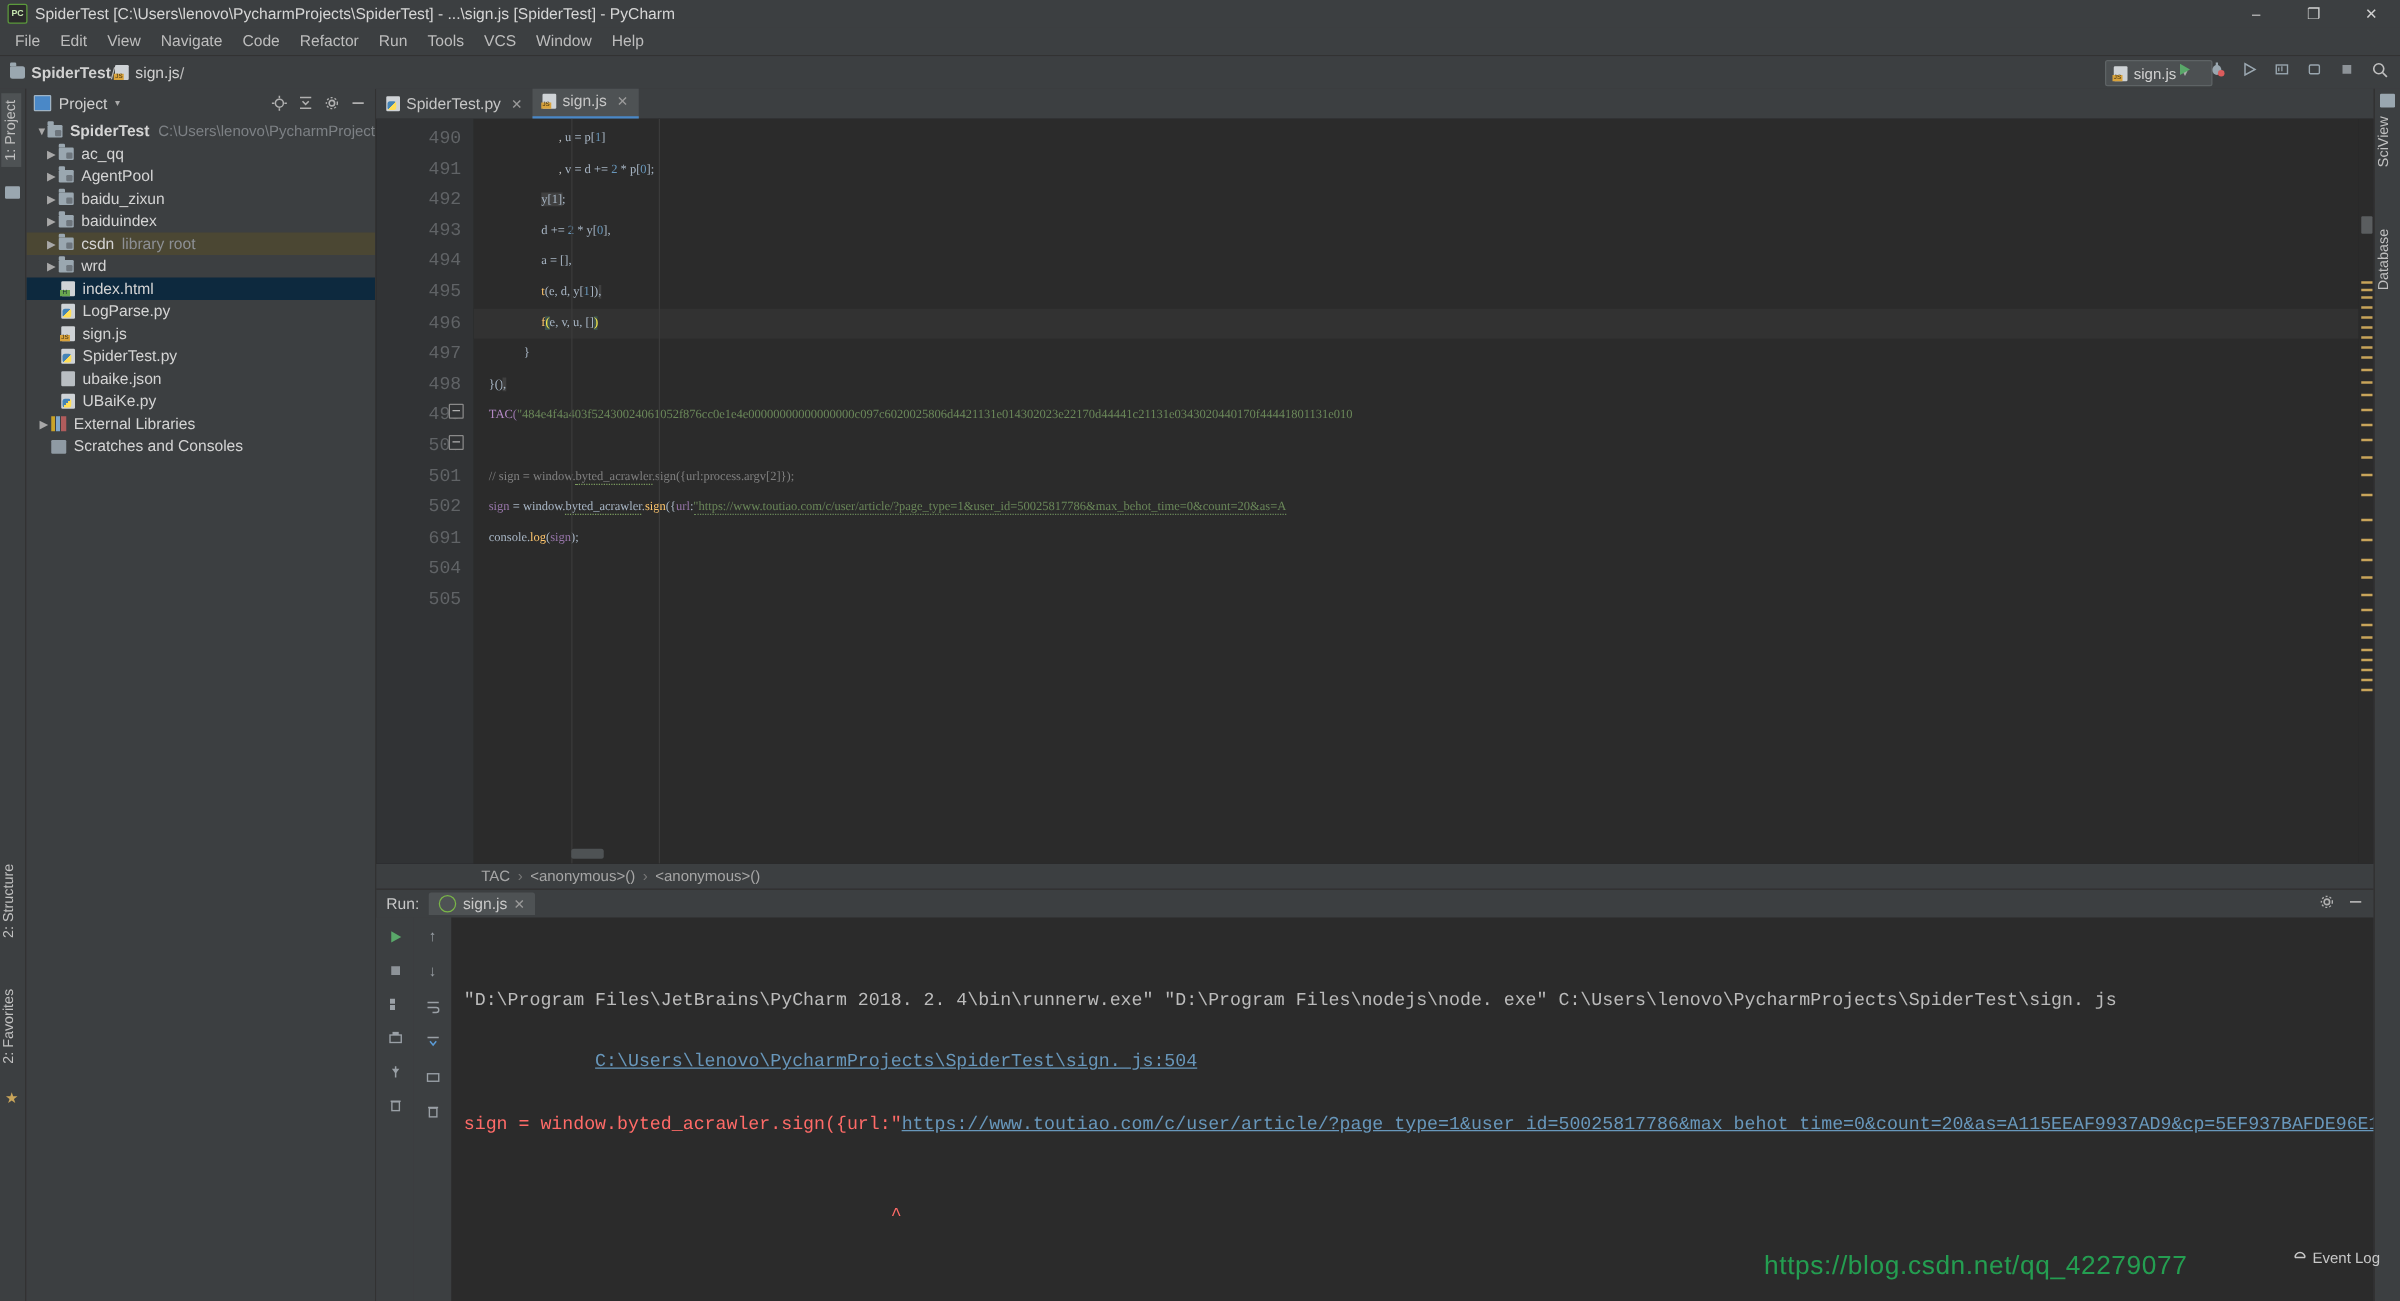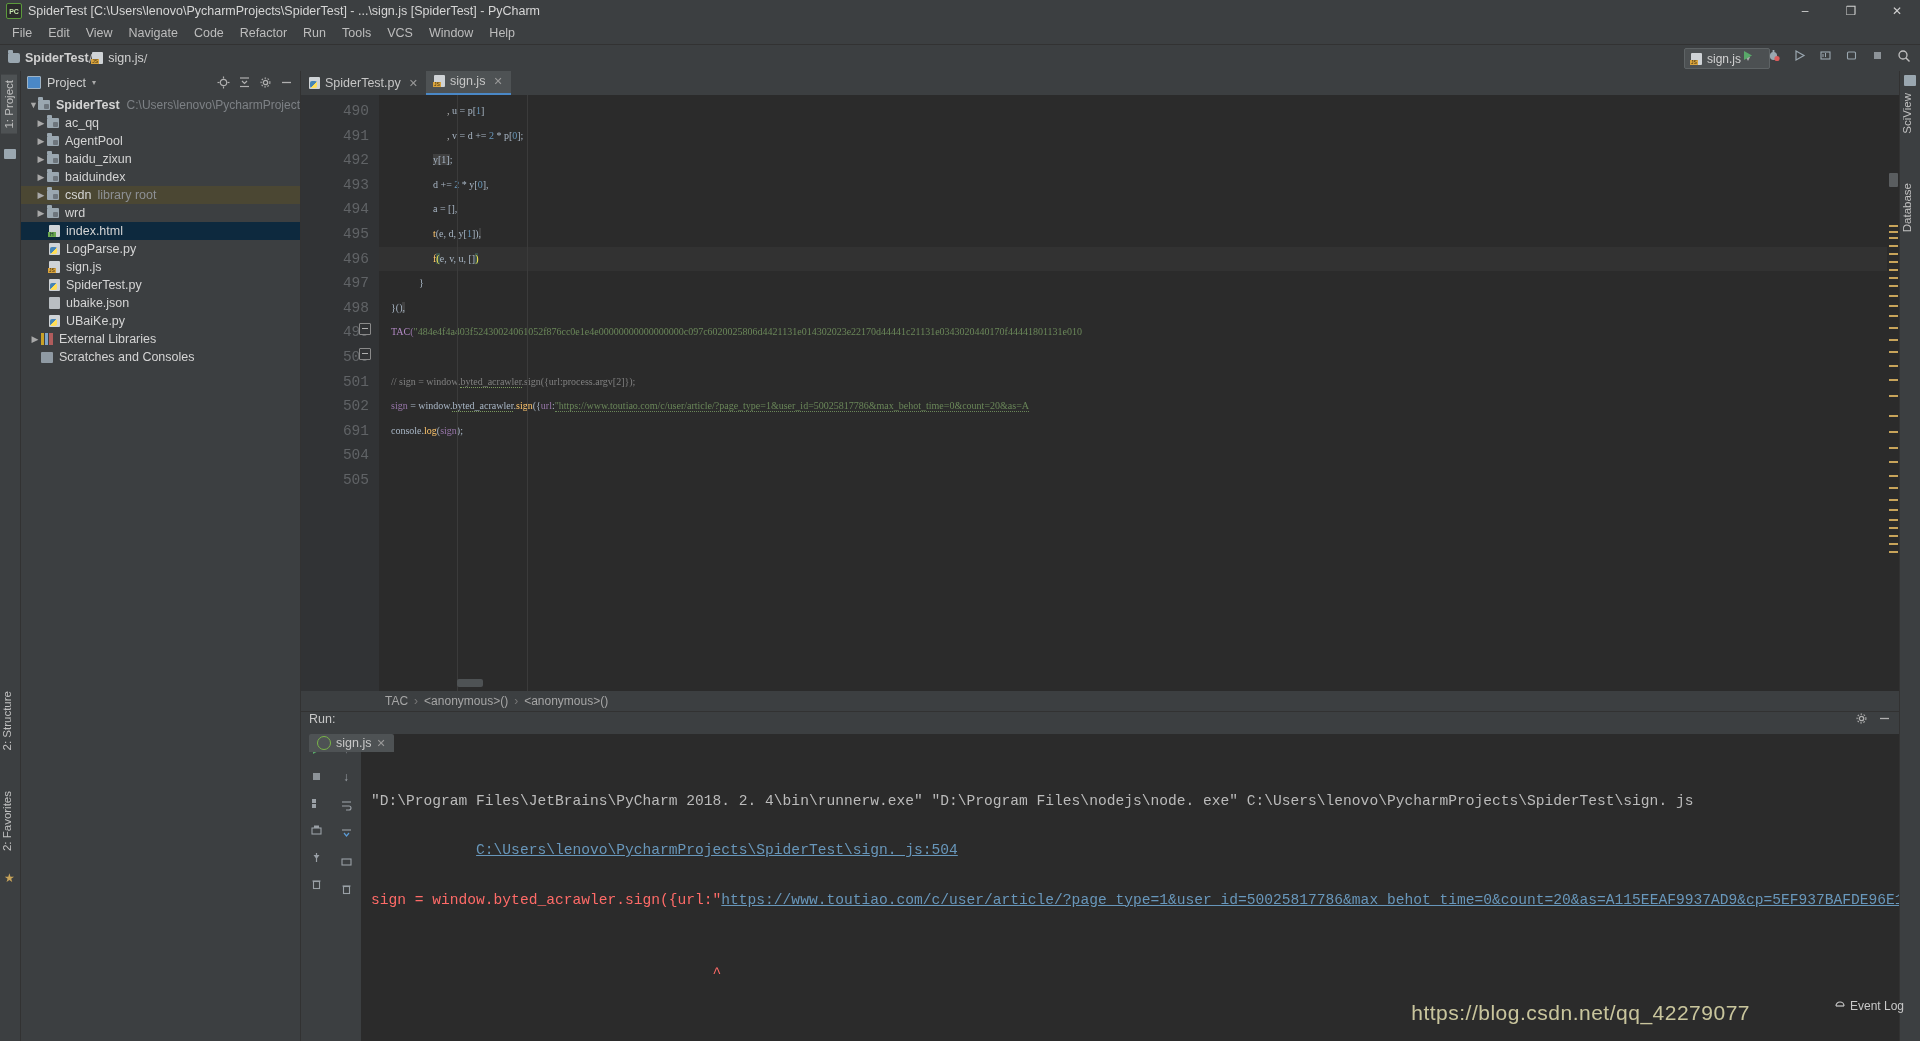--- a/index.html
+++ b/index.html
@@ -109,34 +109,34 @@
 
   
   .markerstrip{width:12px;background:#2b2b2b;flex:0 0 auto;position:relative;}
   .mk{position:absolute;right:1px;width:9px;height:2px;background:#c8a45a;}
   .scrollthumb{position:absolute;right:1px;width:9px;background:#5a5d5f;border-radius:1px;}
 
   .rightstrip{width:20px;background:#3c3f41;border-left:1px solid #323232;position:relative;}
 
   
   .runpanel{height:330px;background:#3c3f41;display:flex;flex-direction:column;border-top:1px solid #323232;}
-  .runhdr{height:22px;display:flex;align-items:flex-start;padding-left:8px;gap:8px;font-size:12.5px;color:#c8c8c8;position:relative;flex-direction:column;}
+  .runhdr{height:22px;display:flex;align-items:center;padding-left:8px;gap:8px;font-size:12.5px;color:#c8c8c8;position:relative;}
   .runtab{display:flex;align-items:center;gap:5px;padding:2px 8px;background:#4e5254;border-radius:2px 2px 0 0;}
   .nodeico{width:12px;height:12px;border-radius:50%;border:1.5px solid #7ab648;}
   .runhdr .rgt{position:absolute;right:8px;display:flex;gap:10px;align-items:center;}
   .runmain{flex:1;display:flex;min-height:0;}
   .runtools{width:30px;background:#3c3f41;display:flex;flex-direction:column;align-items:center;padding-top:6px;gap:9px;}
   .rtool{width:18px;height:18px;display:flex;align-items:center;justify-content:center;color:#9aa0a6;font-size:12px;}
   .runtools2{width:30px;background:#3c3f41;display:flex;flex-direction:column;align-items:center;padding-top:6px;gap:10px;}
   .console{flex:1;background:#2b2b2b;overflow:hidden;padding:6px 0 0 10px;
       font-family:"Liberation Mono",monospace;font-size:14.6px;line-height:24.6px;white-space:pre;}
   .c-white{color:#bbbbbb;}
   .c-link{color:#6897bb;text-decoration:underline;}
   .c-err{color:#ff6b68;}
-  .wm{position:absolute;right:170px;bottom:16px;font-size:21px;color:#fef9c3;opacity:.75;letter-spacing:.5px;}
+  .wm{position:absolute;right:170px;bottom:16px;font-size:21px;color:#22c55e;opacity:.75;letter-spacing:.5px;}
   .evtlog{position:absolute;right:16px;bottom:28px;font-size:12px;color:#c8c8c8;display:flex;align-items:center;gap:4px;}
   .caret{font-size:8px;color:#aaa;}
   .hsb{position:absolute;left:0;bottom:0;height:8px;background:#4e5254;border-radius:2px;}
 </style>
 </head>
 <body>
 
 <div class="app">
 
   <div class="titlebar">

